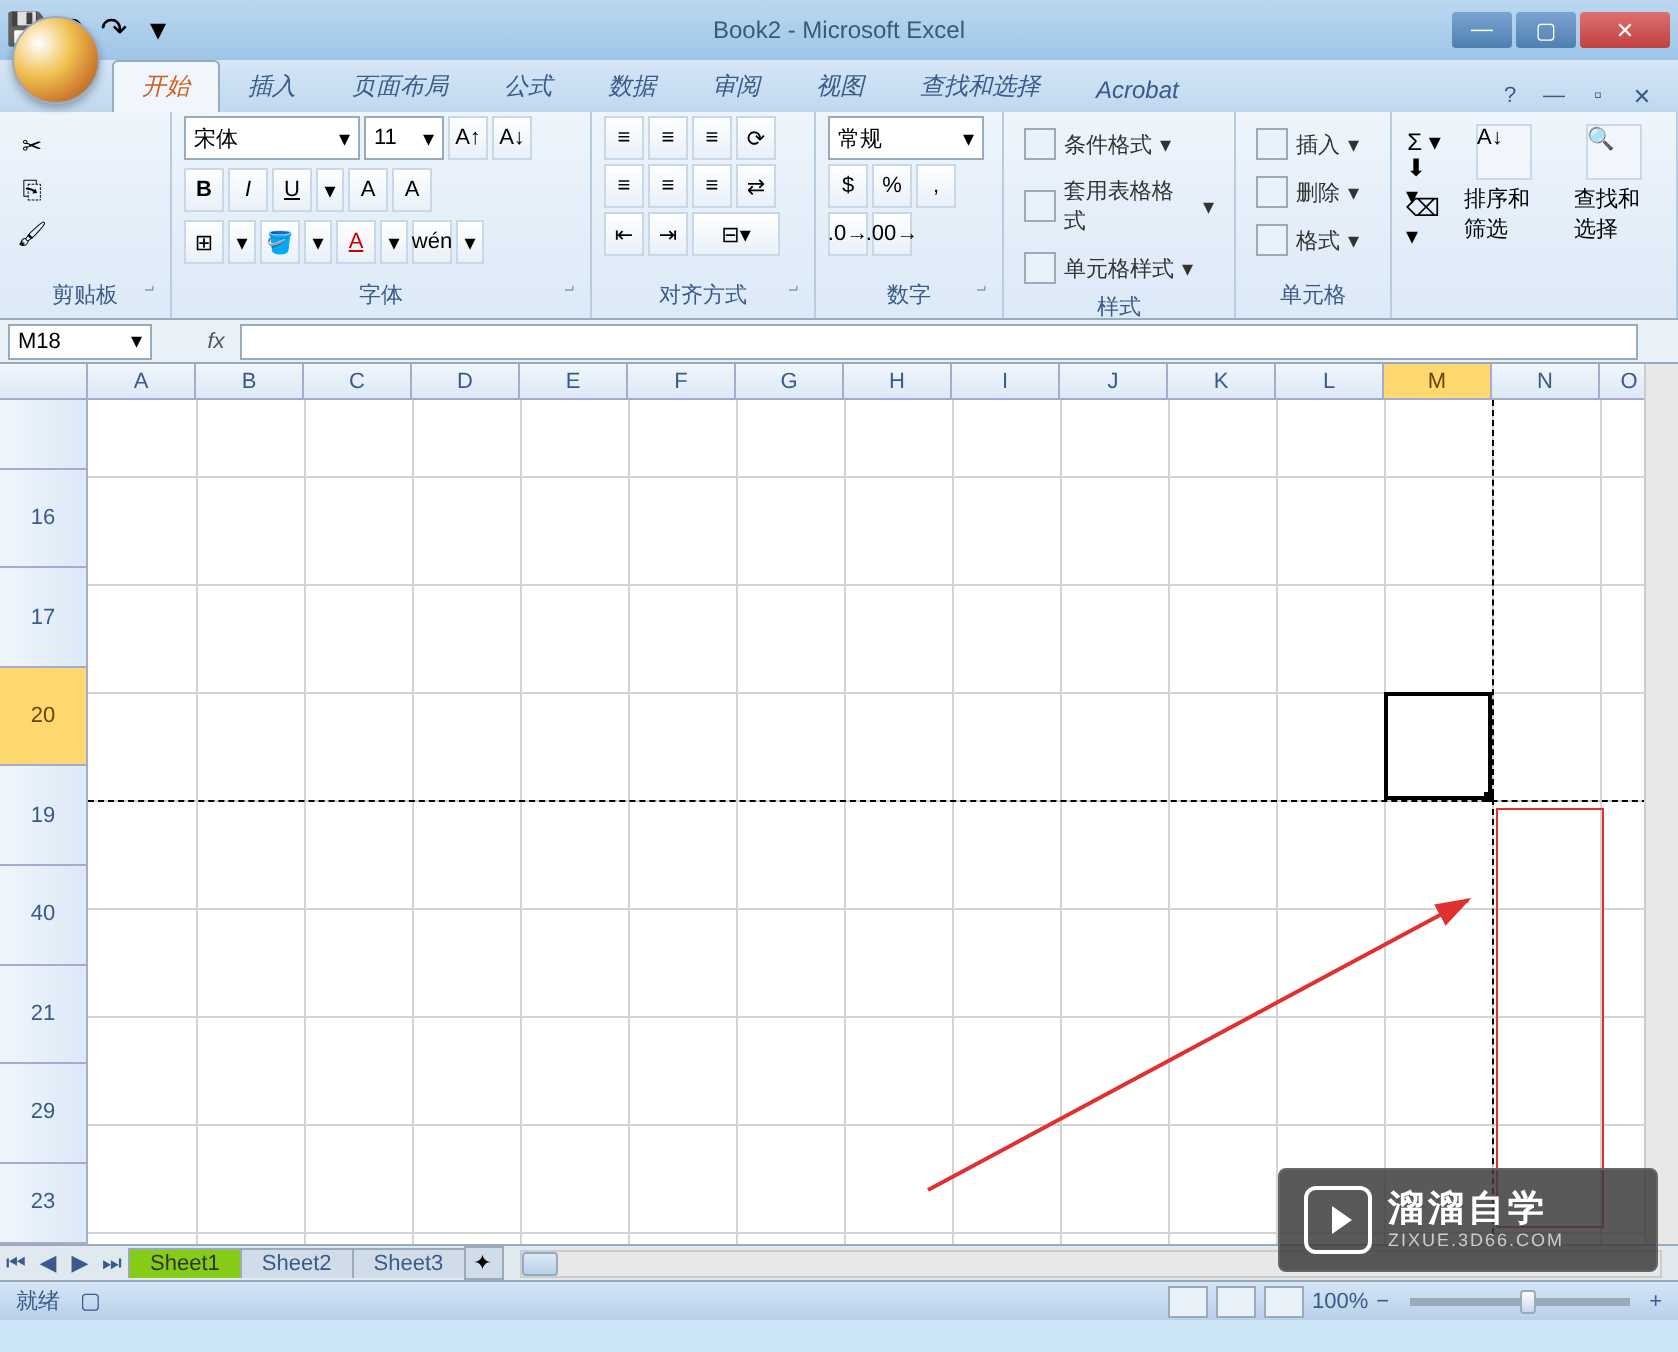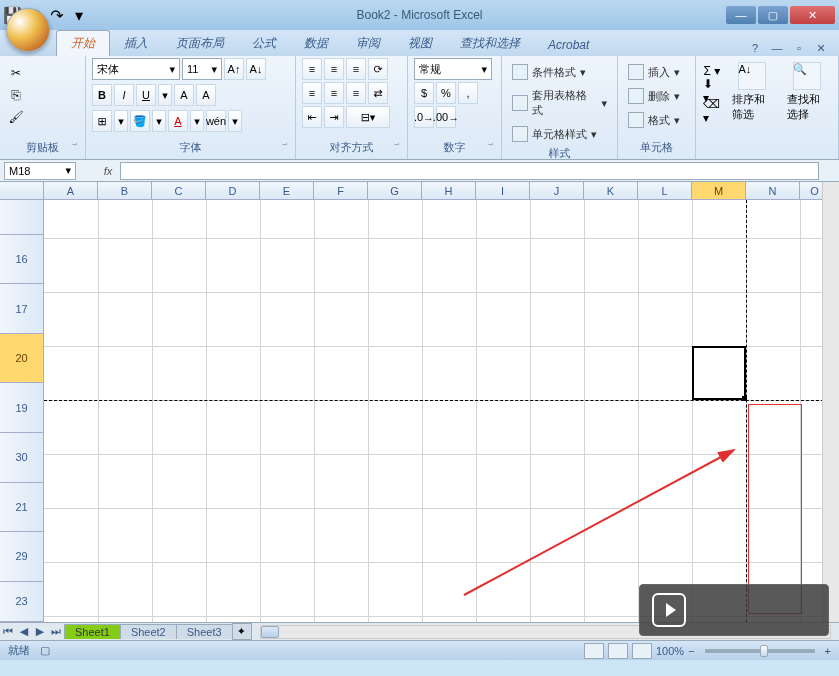--- a/index.html
+++ b/index.html
@@ -340,21 +340,21 @@
     <div class="col-h" style="width:54px">N</div>
     <div class="col-h" style="width:30px">O</div>
   </div>
   <div class="grid-body">
     <div class="row-headers">
       <div class="row-h" style="height:38px"></div>
       <div class="row-h" style="height:54px">16</div>
       <div class="row-h" style="height:54px">17</div>
       <div class="row-h sel" style="height:54px">20</div>
       <div class="row-h" style="height:54px">19</div>
-      <div class="row-h" style="height:54px">30</div>
+      <div class="row-h" style="height:54px">40</div>
       <div class="row-h" style="height:54px">21</div>
       <div class="row-h" style="height:54px">29</div>
       <div class="row-h" style="height:44px">23</div>
     </div>
     <div class="cells">
       <div class="grid-lines">
 
         <div class="vline" style="left:54px"></div>
           <div class="vline" style="left:108px"></div>
         <div class="vline" style="left:162px"></div>
@@ -427,13 +427,17 @@
     <span>−</span>
     <div class="zoom-slider">
         <div class="zoom-thumb"></div>
       </div>
     <span>+</span>
   </div>
 </div>
 
 <div class="watermark">
   <div class="wm-play"></div>
+  <div class="wm-text">
+    <span class="wm-main">溜溜自学</span>
+    <span class="wm-sub">ZIXUE.3D66.COM</span>
+  </div>
 </div>
 
 </body></html>

